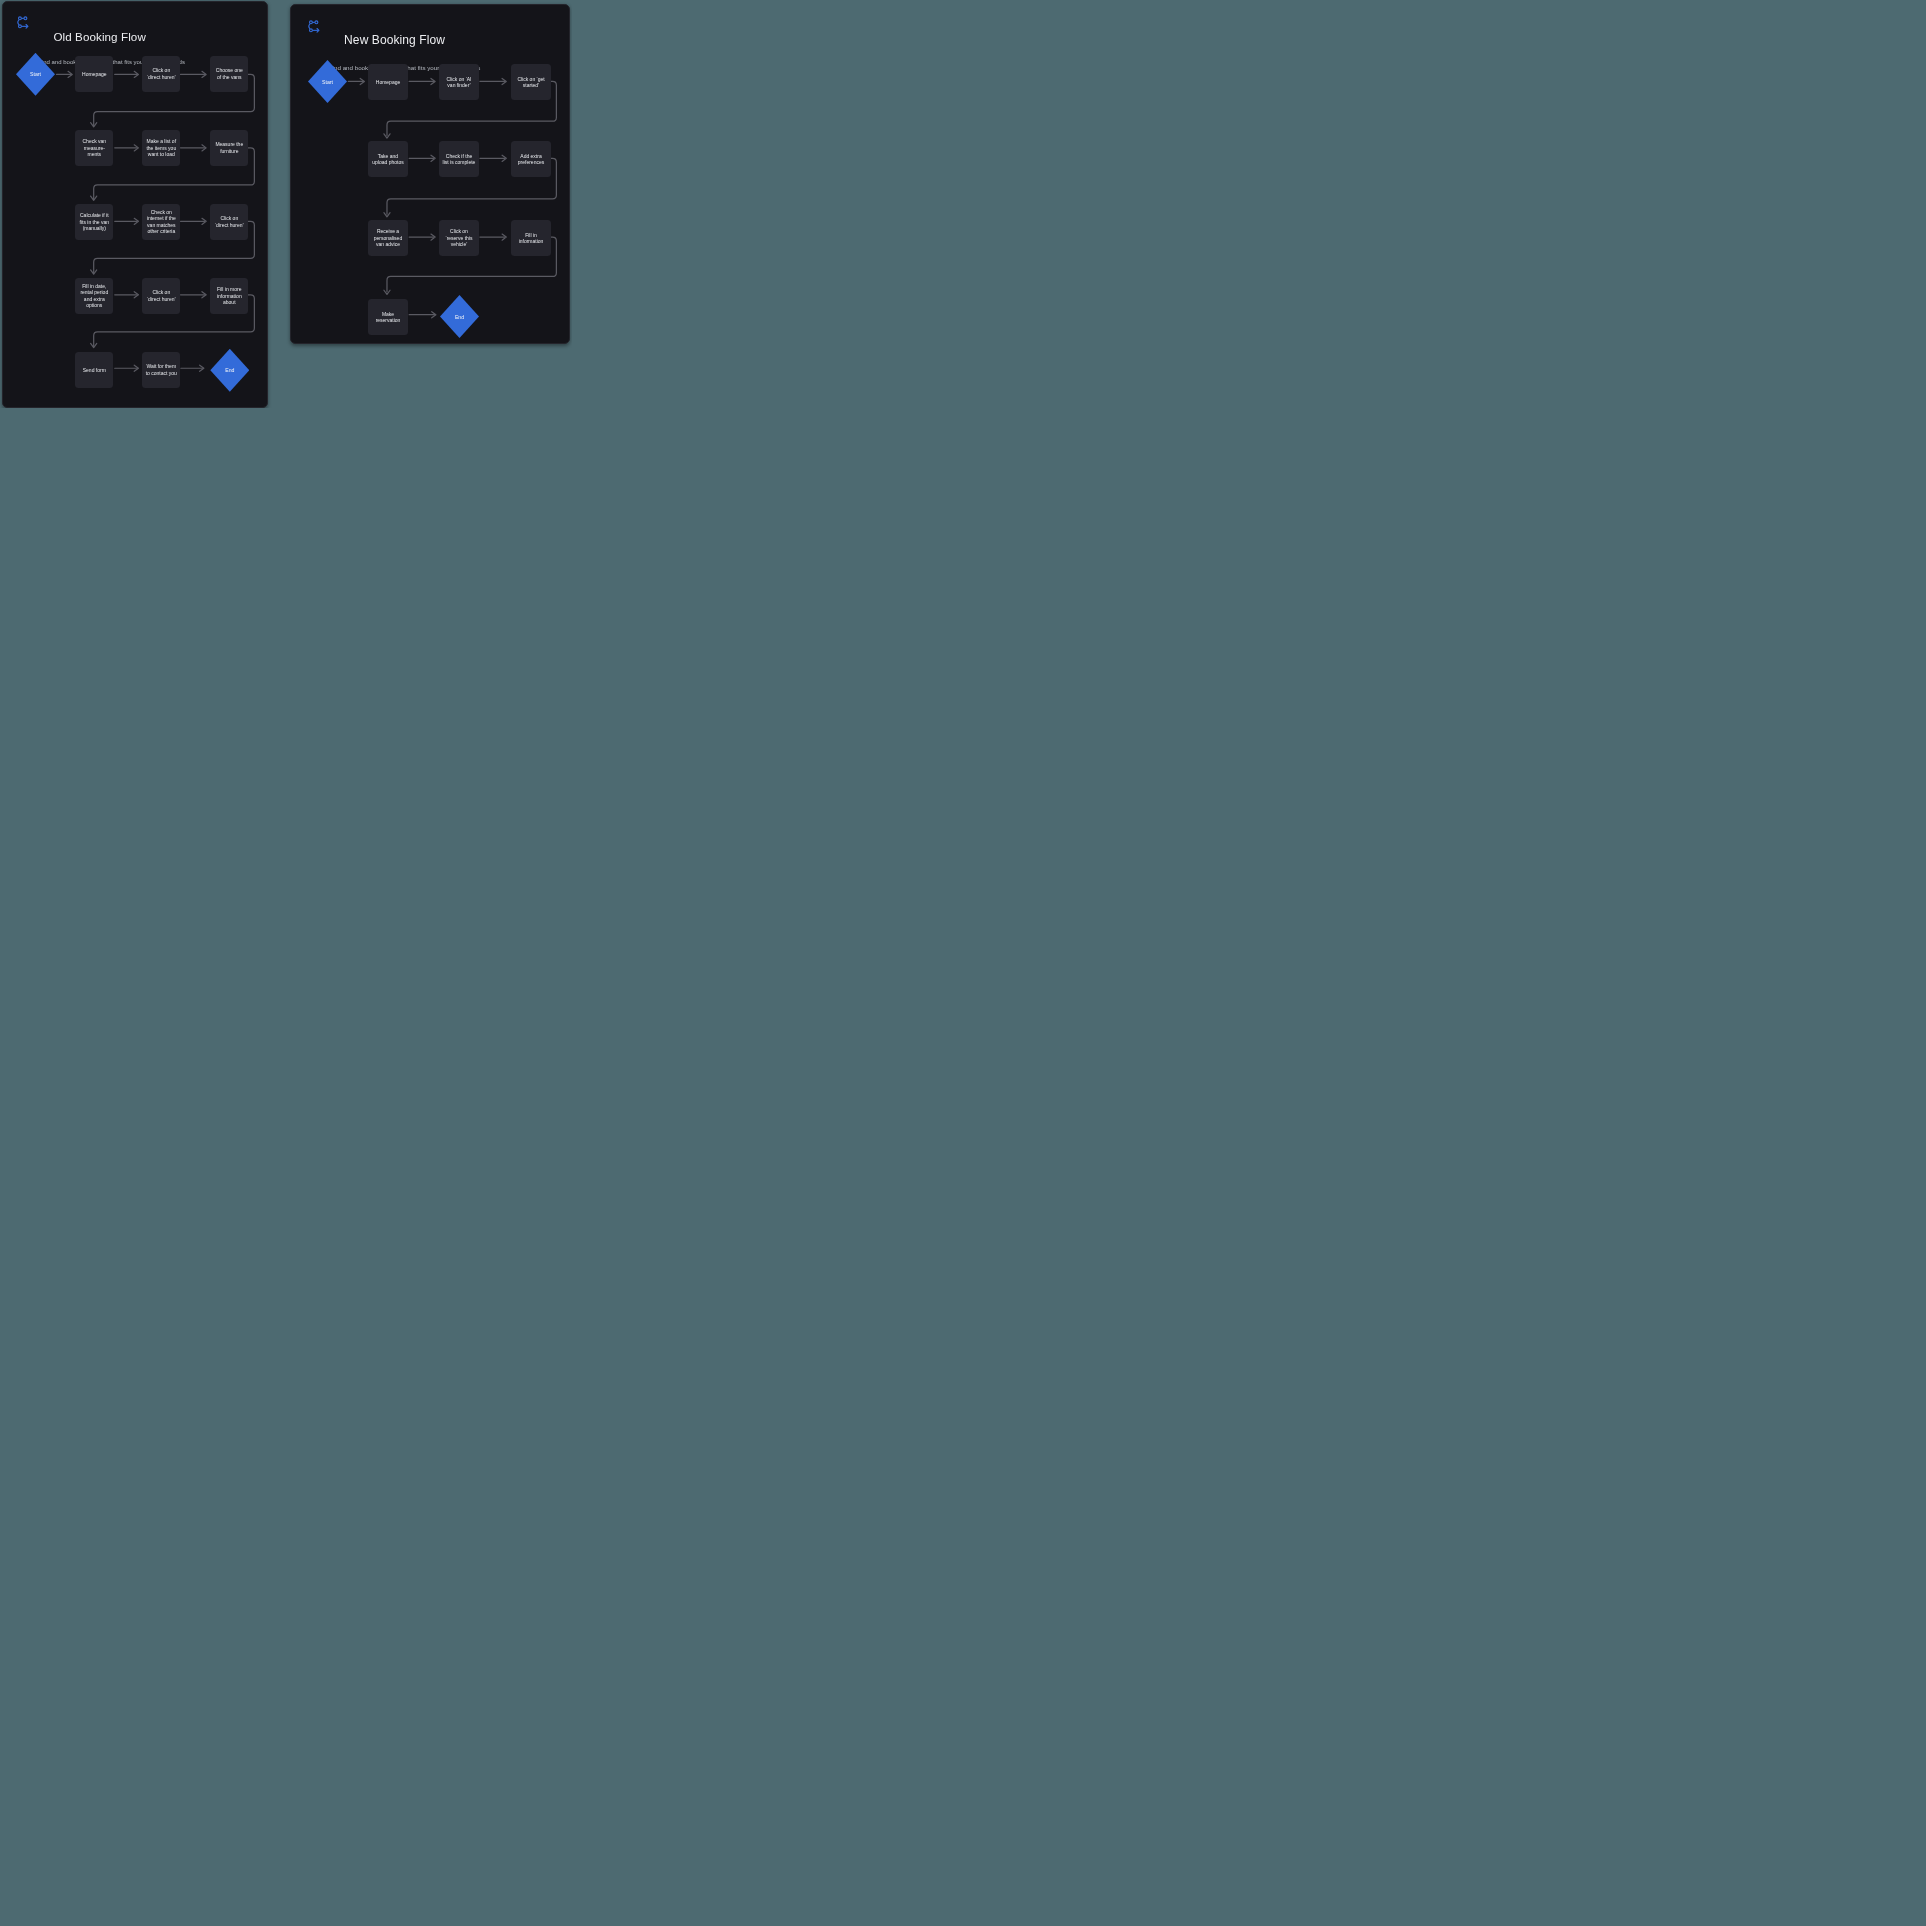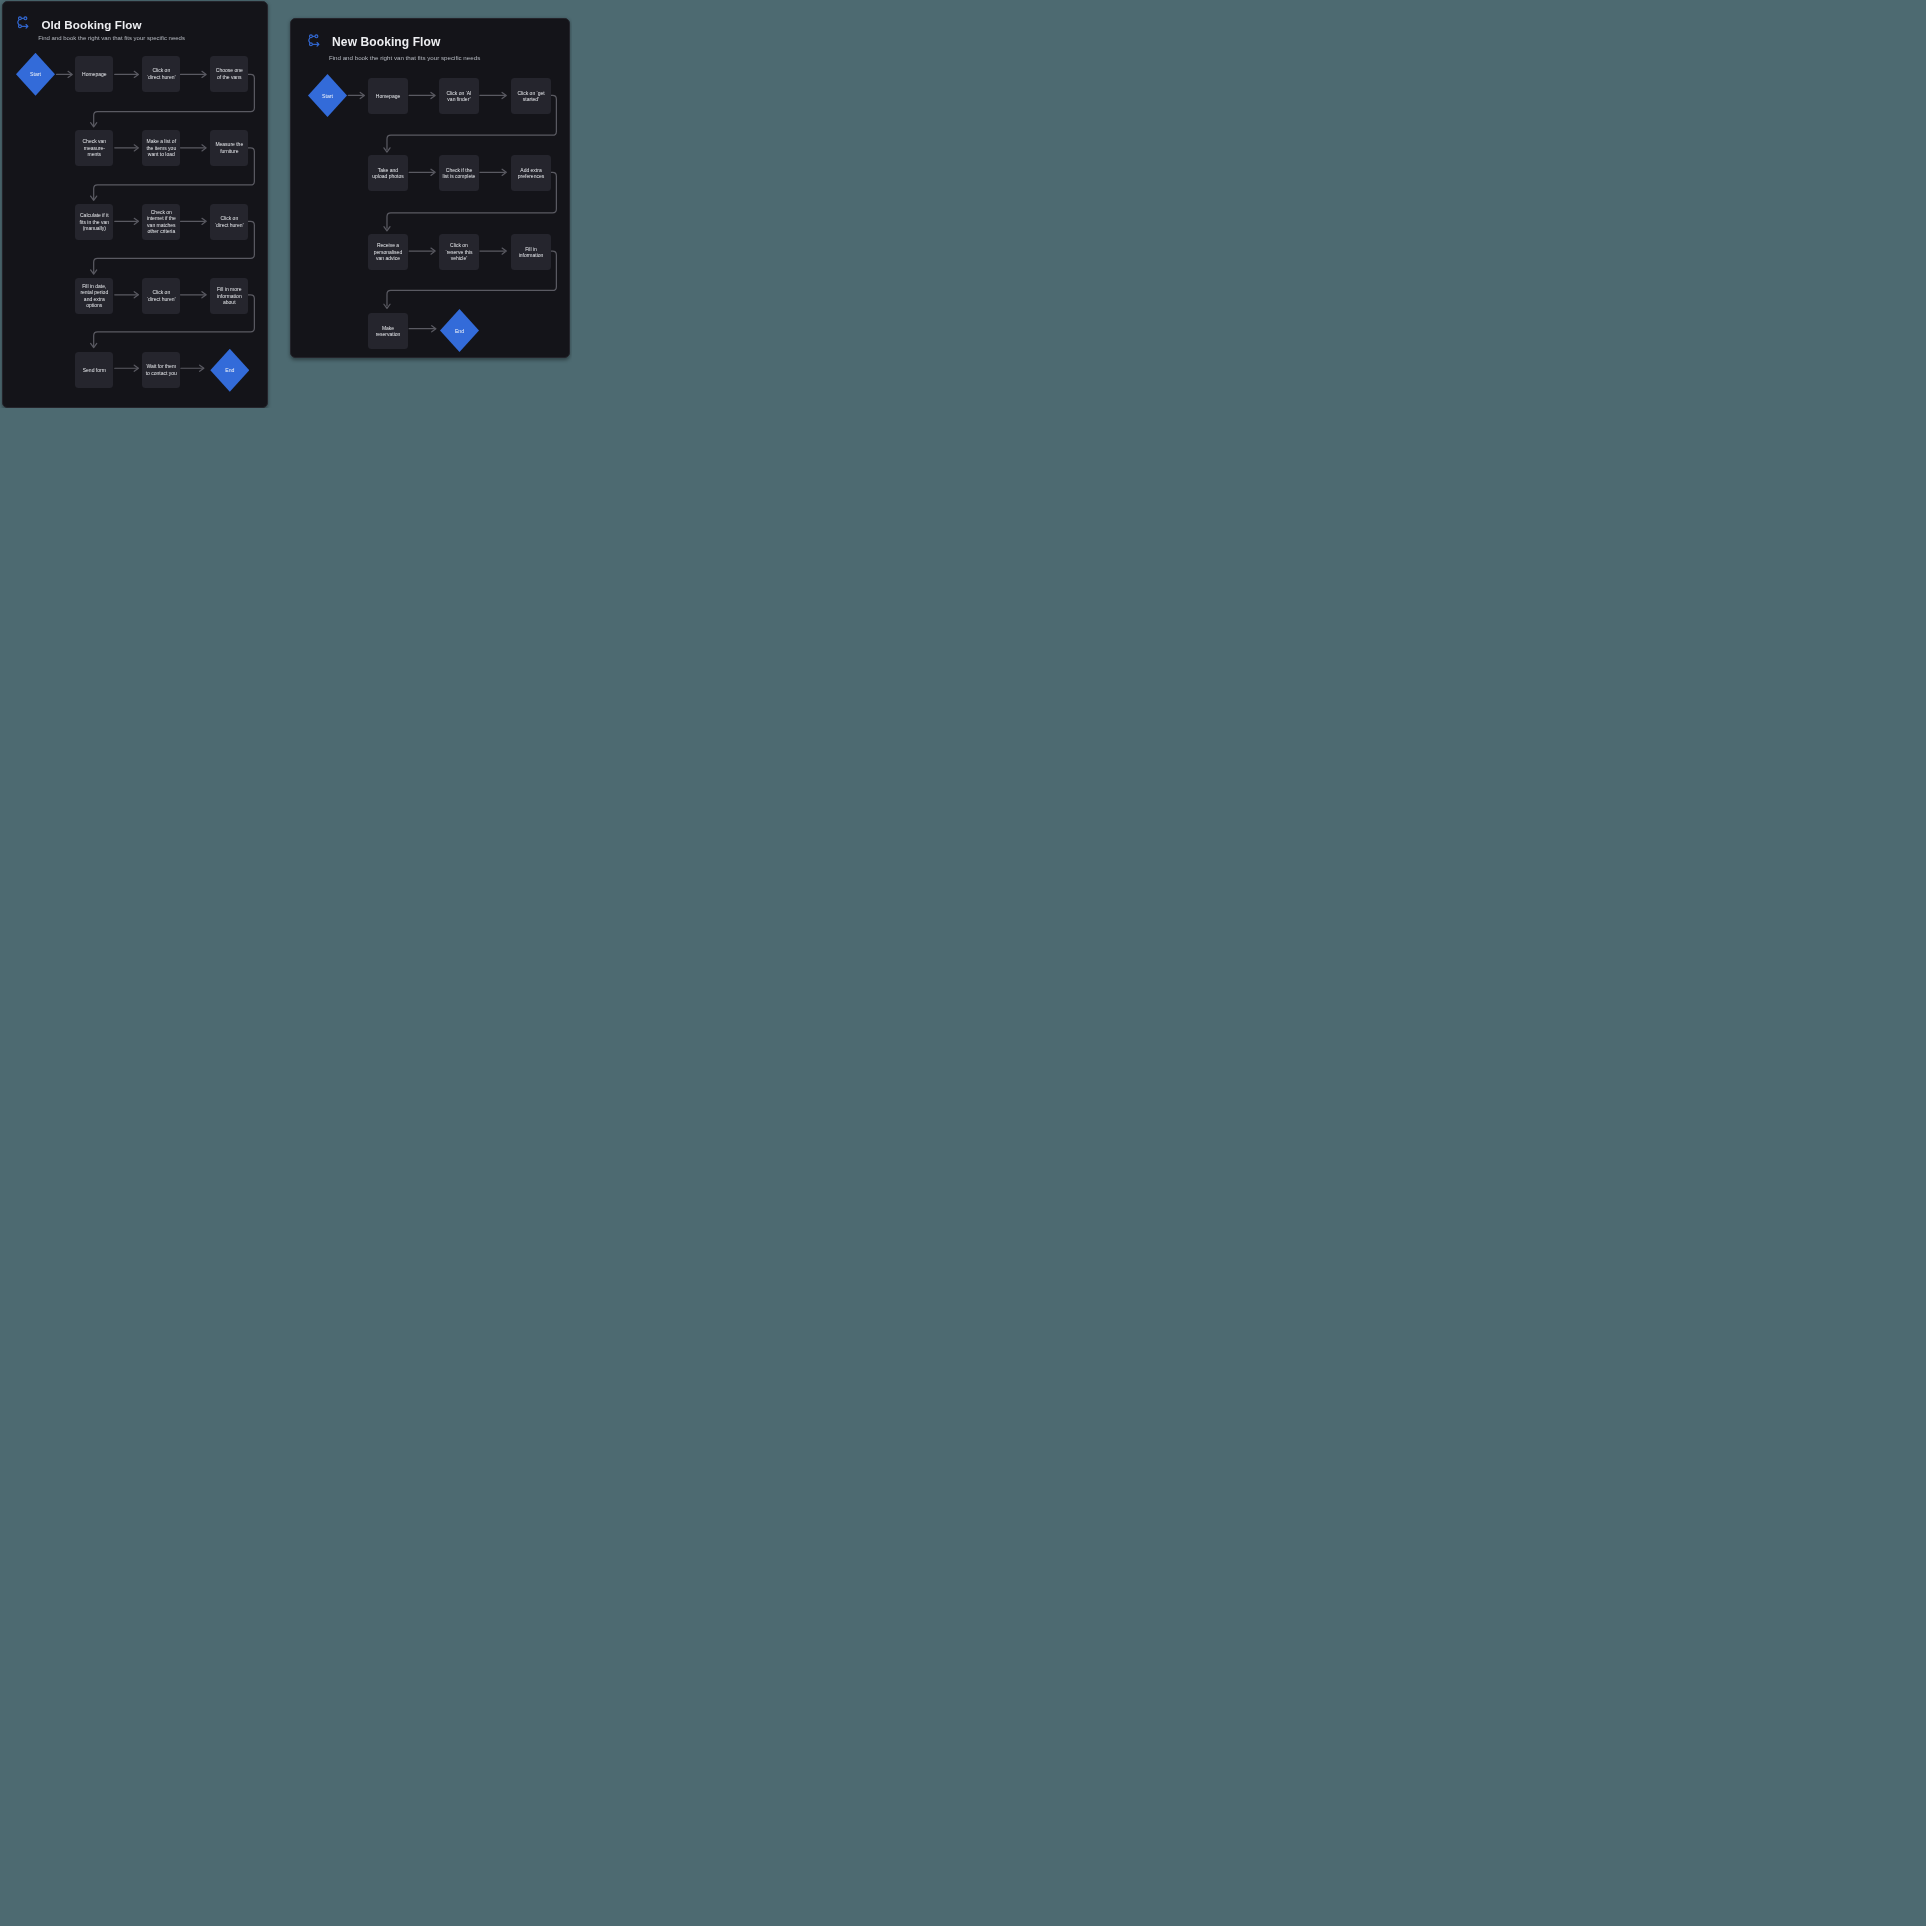--- a/index.html
+++ b/index.html
@@ -12,26 +12,26 @@
     width:572px;height:408px;background:var(--bg);
     font-family:"Liberation Sans","DejaVu Sans",sans-serif;
     position:relative;overflow:hidden;
   }
   .panel{
     position:absolute;background:var(--panel);
     border:0.4px solid var(--panel-border);border-radius:5.4px;
     box-shadow:0 1.2px 3.9px rgba(0,0,0,.38);
   }
   .panel--old{left:2.3px;top:0.8px;width:266px;height:407px}
-  .panel--new{left:290px;top:18px;width:280px;height:340px}
+  .panel--new{left:290px;top:4px;width:280px;height:340px}
   .panel-header{position:absolute;display:flex;gap:5.8px;align-items:flex-start}
   .panel--old .panel-header{left:14px;top:12.3px}
   .panel--new .panel-header{left:17px;top:13px}
   .flow-icon{width:14.3px;height:14.3px;flex:0 0 auto;margin-top:0.8px}
-  .flow-title{margin:4px;font-size:11.6px;font-weight:700;color:var(--title);letter-spacing:0.1px;line-height:1.15}
+  .flow-title{margin:16px;font-size:11.6px;font-weight:400;color:var(--title);letter-spacing:0.1px;line-height:1.15}
   .panel--new .flow-title{font-size:12px}
   .flow-subtitle{margin:3.1px 0 0 0.8px;font-size:6px;color:var(--subtitle);line-height:1.2}
   .panel--new .flow-subtitle{font-size:6.2px}
   .connectors{position:absolute;left:0;top:0;width:100%;height:100%;pointer-events:none}
   .connectors path,.connectors polyline{
     fill:none;stroke:var(--arrow);stroke-width:3.2;stroke-linecap:round;stroke-linejoin:round;
   }
   .node{position:absolute;display:flex;align-items:center;justify-content:center;text-align:center}
   .node--box{
     background:var(--box);border-radius:3.5px;color:var(--node-text);

